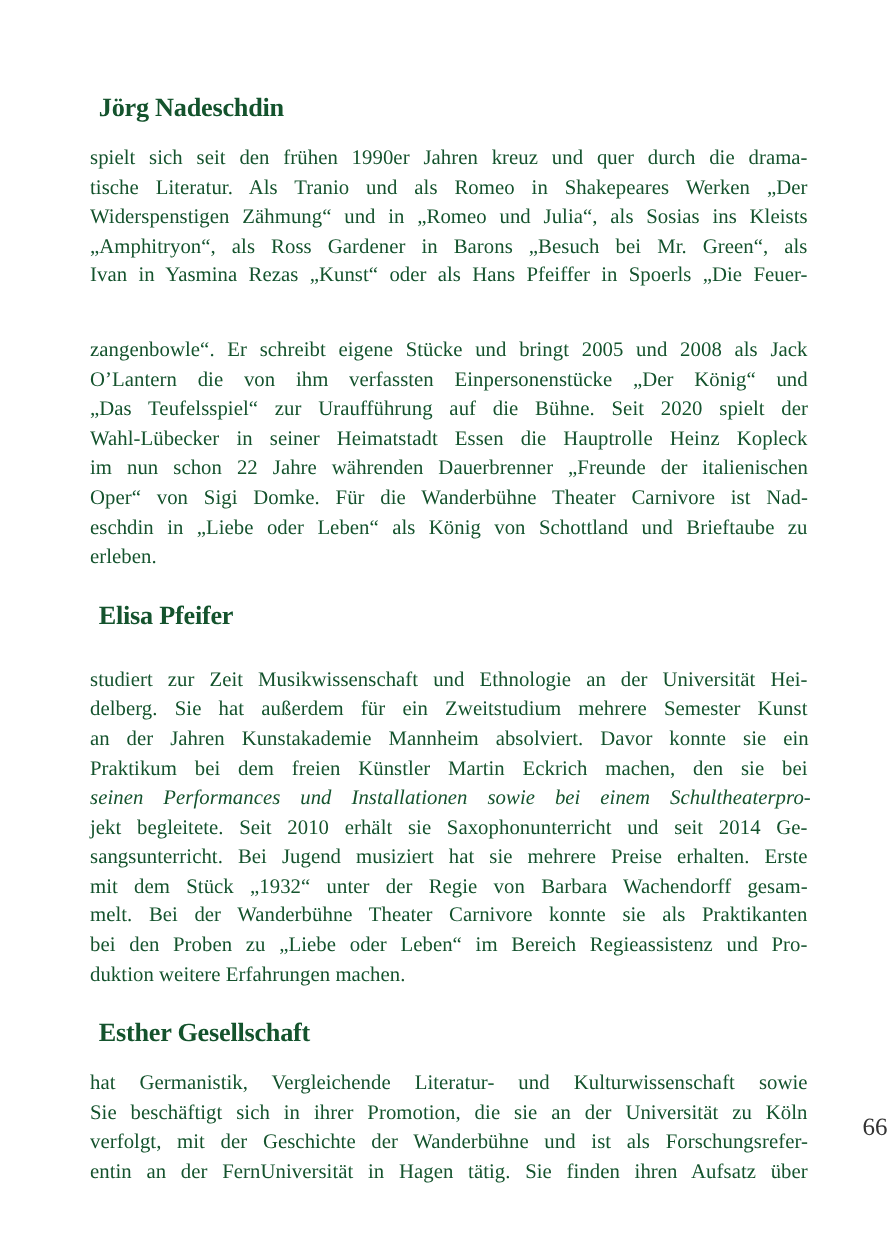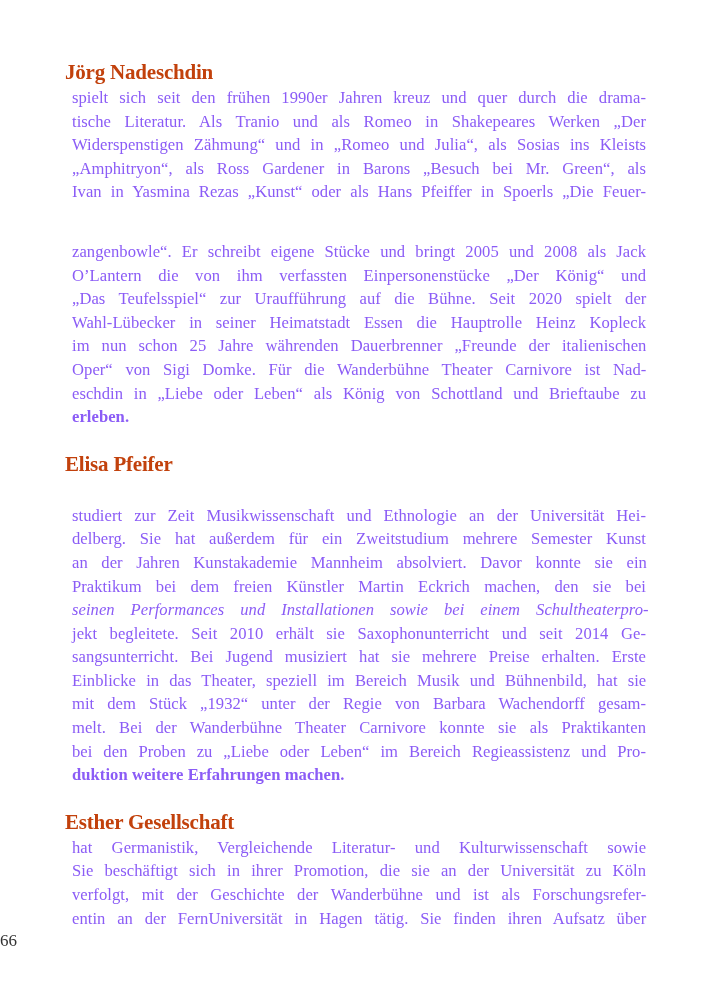--- a/index.html
+++ b/index.html
@@ -21,88 +21,86 @@
       top: 58px;
       width: 583px;
     }
     .entry {
       margin: 0 0 23px 0;
     }
     .entry-name {
       font-weight: bold;
       font-size: 21px;
       line-height: 24px;
-      margin: 2px;
+      margin: 16px;
       letter-spacing: -0.2px;
-      color: #c2410c;
+      color: #14532d;
     }
     .entry-lines {
       margin: 0 0 0 9px;
       padding: 0;
     }
     .line {
       display: block;
       font-size: 16.6px;
       line-height: 23.6px;
       height: 23.6px;
       white-space: nowrap;
       text-align: justify;
       text-align-last: justify;
       letter-spacing: 0.05px;
-      color: #8b5cf6;
+      color: #14532d;
     }
     .line.last {
       text-align-last: left;
-      font-weight: bold;
     }
     .page-number {
       position: absolute;
       left: 0;
       width: 710px;
-      top: 931px;
-      text-align: left;
-      font-size: 17px;
+      top: 891px;
+      text-align: right;
+      font-size: 20px;
       color: #333;
     }
   </style>
 </head>
 <body>
 
 <div class="page">
 
   <section class="entry">
     <h2 class="entry-name">Jörg Nadeschdin</h2>
     <div class="entry-lines">
       <span class="line" style="display: block; word-spacing: 6.83333px;">spielt sich seit den frühen 1990er Jahren kreuz und quer durch die drama-</span>
       <span class="line" style="display: block; word-spacing: 9.3px;">tische Literatur. Als Tranio und als Romeo in Shakepeares Werken „Der</span>
       <span class="line" style="display: block; word-spacing: 6px; font-family: Liberation Serif, serif;">Widerspenstigen Zähmung“ und in „Romeo und Julia“, als Sosias ins Kleists</span>
       <span class="line" style="display: block; word-spacing: 8.6px;">„Amphitryon“, als Ross Gardener in Barons „Besuch bei Mr. Green“, als</span>
       <span class="line" style="display: block; word-spacing: 4.83333px;">Ivan in Yasmina Rezas „Kunst“ oder als Hans Pfeiffer in Spoerls „Die Feuer-</span>
       <span class="line" style="display: block; word-spacing: 5.90909px; margin-top: 36px;">zangenbowle“. Er schreibt eigene Stücke und bringt 2005 und 2008 als Jack</span>
       <span class="line" style="display: block; word-spacing: 12.375px;">O’Lantern die von ihm verfassten Einpersonenstücke „Der König“ und</span>
       <span class="line" style="display: block; word-spacing: 9.2px;">„Das Teufelsspiel“ zur Uraufführung auf die Bühne. Seit 2020 spielt der</span>
       <span class="line" style="display: block; word-spacing: 9.5px;">Wahl-Lübecker in seiner Heimatstadt Essen die Hauptrolle Heinz Kopleck</span>
-      <span class="line" style="display: block; word-spacing: 7.77778px;">im nun schon 25 Jahre währenden Dauerbrenner „Freunde der italienischen</span>
+      <span class="line" style="display: block; word-spacing: 7.77778px;">im nun schon 22 Jahre währenden Dauerbrenner „Freunde der italienischen</span>
       <span class="line" style="display: block; word-spacing: 8.4px;">Oper“ von Sigi Domke. Für die Wanderbühne Theater Carnivore ist Nad-</span>
       <span class="line" style="display: block; word-spacing: 6.45455px;">eschdin in „Liebe oder Leben“ als König von Schottland und Brieftaube zu</span>
       <span class="line last">erleben.</span>
     </div>
   </section>
 
   <section class="entry">
     <h2 class="entry-name">Elisa Pfeifer</h2>
     <div class="entry-lines">
       <span class="line" style="display: block; word-spacing: 7.77778px; margin-top: 28px;">studiert zur Zeit Musikwissenschaft und Ethnologie an der Universität Hei-</span>
       <span class="line" style="display: block; word-spacing: 9.55556px;">delberg. Sie hat außerdem für ein Zweitstudium mehrere Semester Kunst</span>
       <span class="line" style="display: block; word-spacing: 9.33333px;">an der Jahren Kunstakademie Mannheim absolviert. Davor konnte sie ein</span>
       <span class="line" style="display: block; word-spacing: 10px;">Praktikum bei dem freien Künstler Martin Eckrich machen, den sie bei</span>
       <span class="line" style="display: block; word-spacing: 11.7143px; font-style: italic;">seinen Performances und Installationen sowie bei einem Schultheaterpro-</span>
       <span class="line" style="display: block; word-spacing: 8.3px;">jekt begleitete. Seit 2010 erhält sie Saxophonunterricht und seit 2014 Ge-</span>
       <span class="line" style="display: block; word-spacing: 7.77778px;">sangsunterricht. Bei Jugend musiziert hat sie mehrere Preise erhalten. Erste</span>
-      <span class="line" style="display: block; word-spacing: 5.90909px;">Einblicke in das Theater, speziell im Bereich Musik und Bühnenbild, hat sie</span>
       <span class="line" style="display: block; word-spacing: 8.8px;">mit dem Stück „1932“ unter der Regie von Barbara Wachendorff gesam-</span>
       <span class="line" style="display: block; word-spacing: 9px;">melt. Bei der Wanderbühne Theater Carnivore konnte sie als Praktikanten</span>
       <span class="line" style="display: block; word-spacing: 6.72727px;">bei den Proben zu „Liebe oder Leben“ im Bereich Regieassistenz und Pro-</span>
       <span class="line last">duktion weitere Erfahrungen machen.</span>
     </div>
   </section>
 
   <section class="entry">
     <h2 class="entry-name">Esther Gesellschaft</h2>
     <div class="entry-lines">

